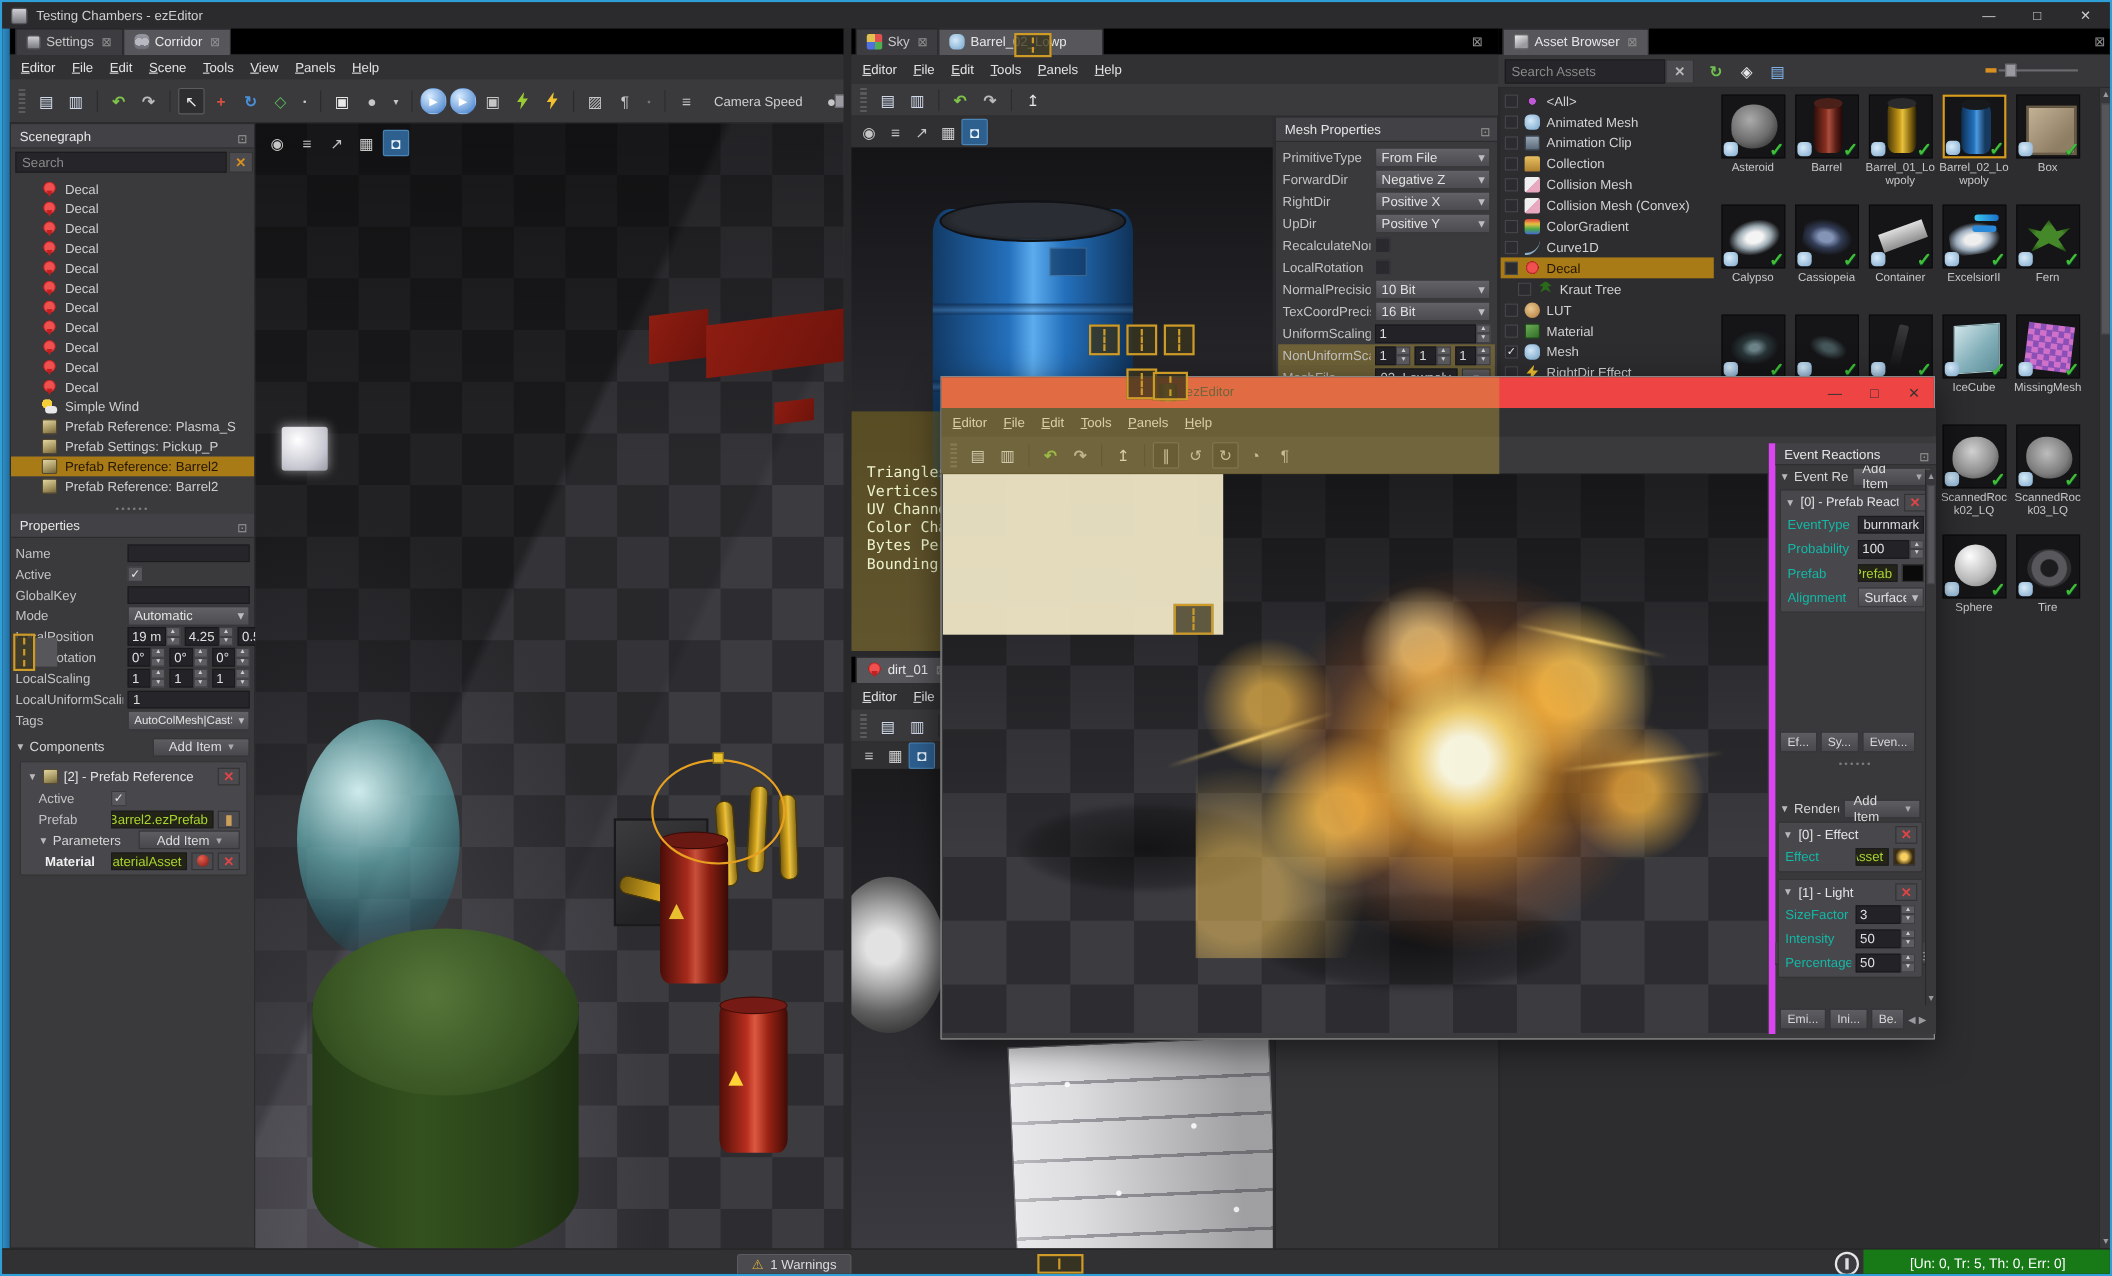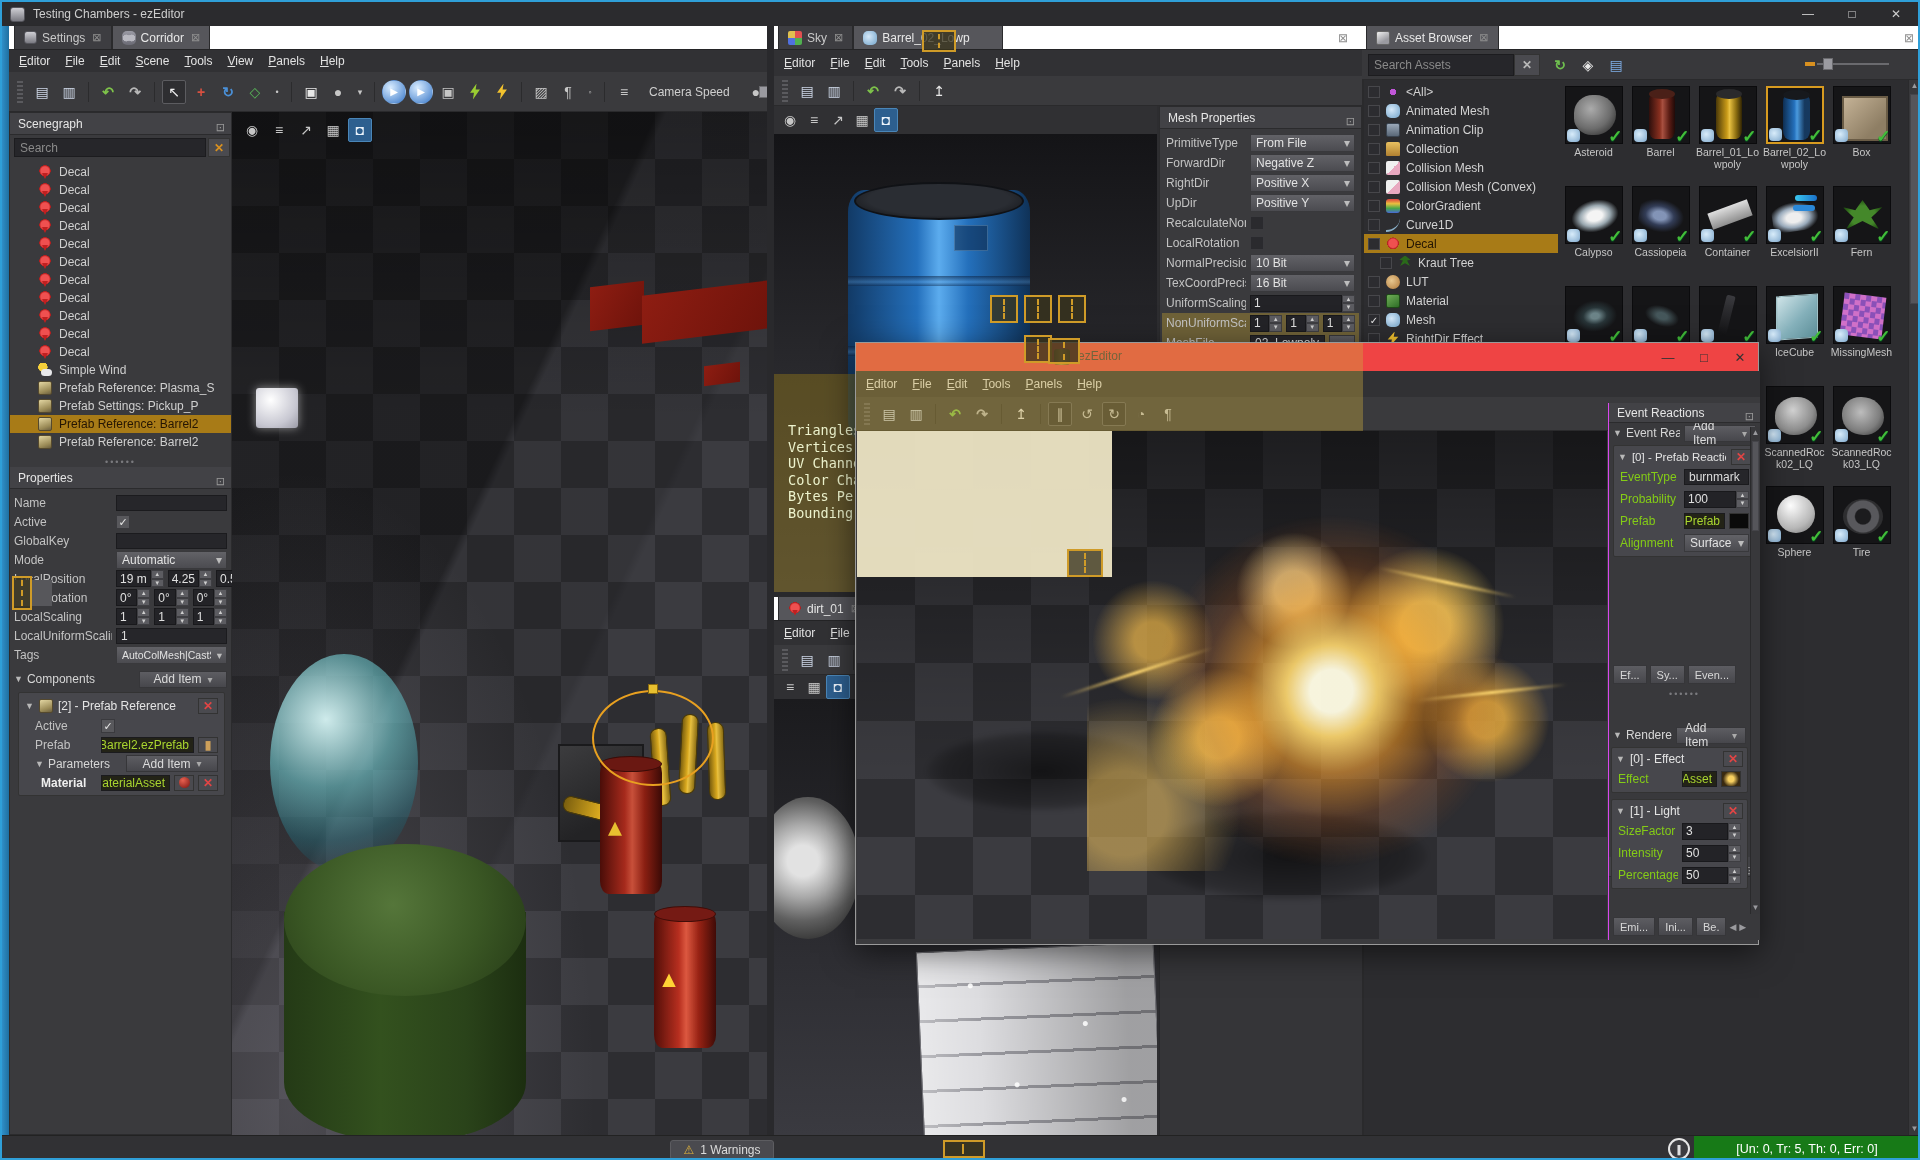--- a/index.html
+++ b/index.html
@@ -10,21 +10,21 @@
   .abs{position:absolute}
   .nosel{user-select:none}
   
   .titlebar{left:0;top:0;width:100%;height:24px;background:#2b2b2e;display:flex;align-items:center;padding-left:8px;gap:8px}
   .applogo{width:15px;height:15px;background:linear-gradient(#cfcfd4,#7a7a82);border:1px solid #55555c;border-radius:3px}
   .ttl{color:#cfcfcf;font-size:12px}
   .wbtns{position:absolute;right:0;top:0;height:24px;display:flex}
   .wbtn{width:44px;height:24px;display:flex;align-items:center;justify-content:center;color:#cfcfcf;font-size:12px}
   .leftstrip{left:0;top:24px;width:7px;height:1109px;background:linear-gradient(90deg,#2f8fc8,#1f6fa0)}
   
-  .tabrow{height:24px;background:#ffffff;border-bottom:1px solid #242426;display:flex;align-items:flex-end}
+  .tabrow{height:24px;background:#000000;border-bottom:1px solid #242426;display:flex;align-items:center}
   .tab{display:inline-flex;align-items:center;gap:5px;padding:0 9px;height:24px;background:#3d3d41;border:1px solid #2a2a2c;border-bottom:none;color:#c9c9c9;font-size:12px;white-space:nowrap}
   .tab.active{background:#56565b;color:#e8e8e8}
   .tabclose{color:#8f8f8f;font-size:11px;margin-left:2px}
   .menubar{display:flex;align-items:center;padding:0 10px;gap:15px;background:#313134;color:#e2e2e2}
   .men u, .mi u{text-decoration:underline}
   .mi{cursor:default}
   .toolbar{display:flex;align-items:center;gap:3px;padding:0 8px;background:#3a3a3d;border-bottom:1px solid #2a2a2c}
   .tsep{width:1px;height:20px;background:#2b2b2d;margin:0 4px;flex:0 0 1px}
   .tgrip{width:6px;height:22px;background:repeating-linear-gradient(180deg,#5a5a5e 0 2px,transparent 2px 4px);margin-right:4px;flex:0 0 6px}
   .tbtn{width:24px;height:24px;border-radius:2px;display:inline-flex;align-items:center;justify-content:center;color:#c6c6c6;font-size:14px;flex:0 0 24px;border:1px solid transparent;background:transparent}
@@ -188,21 +188,21 @@
   .t-spherewhite::before{content:"";position:absolute;left:10px;top:8px;width:38px;height:38px;border-radius:50%;background:radial-gradient(circle at 35% 28%,#fff,#b8b8b8 62%,#6e6e6e)}
   .t-tire::before{content:"";position:absolute;left:9px;top:12px;width:40px;height:35px;border-radius:50%;background:radial-gradient(circle,#1c1c1e 0 28%,#58585c 33% 58%,#2e2e30 63%)}
   .scrollv{background:#38383b;border-left:1px solid #2a2a2c}
   .scrollthumb{background:#55555a;border:1px solid #45454a}
   .sarrow{color:#9a9a9e;font-size:8px;text-align:center;line-height:12px}
   .statusbar{left:0;top:1133px;width:100%;height:27px;background:#313134;border-top:1px solid #222}
   .badge{background:#177a17;color:#fff;display:flex;align-items:center;justify-content:center;font-size:12.5px}
   .pausecirc{border:2px solid #e6e6e6;border-radius:50%;background:#3c3c40;color:#fff;display:flex;align-items:center;justify-content:center;font-size:10px;font-weight:bold}
   .mrow{display:flex;align-items:center;height:20px;padding:0 4px;gap:4px}
   .mlbl{width:80px;flex:0 0 80px;color:#c3c3c3;overflow:hidden;white-space:nowrap}
-  .fwpanel .plbl2{width:60px;flex:0 0 60px;color:#84cc16;overflow:hidden;white-space:nowrap}
+  .fwpanel .plbl2{width:60px;flex:0 0 60px;color:#14b8a6;overflow:hidden;white-space:nowrap}
   .fwpanel .prow{height:22px}
   .minitab{height:19px;background:linear-gradient(#5d5d62,#47474c);border:1px solid #363639;color:#d8d8d8;display:flex;align-items:center;justify-content:center;padding:0 6px;font-size:11px}
 </style>
 </head>
 <body>
 
 <div id="root" class="nosel">
 
   <div class="titlebar abs">
     <span class="applogo"></span>
@@ -1117,21 +1117,21 @@
       <div class="scorch" style="left:290px;top:380px;width:280px;height:90px"></div>
       <div class="scorch" style="left:480px;top:250px;width:200px;height:70px"></div>
       <div class="expl abs" style="left:230px;top:80px;width:470px;height:360px"></div>
       <div class="spark" style="left:200px;top:240px;width:160px;transform:rotate(-18deg)"></div>
       <div class="spark" style="left:520px;top:150px;width:140px;transform:rotate(12deg)"></div>
       <div class="spark" style="left:560px;top:260px;width:150px;transform:rotate(-6deg)"></div>
       <div class="abs fwcream" style="left:0;top:0;width:255px;height:146px"></div>
       <div class="ghost" style="left:210px;top:118px;width:36px;height:28px"></div>
     </div>
 
-    <div class="abs fwpanel" style="left:752px;top:60px;width:152px;height:537px;background:#39393c;border-left:1px solid #d946ef">
+    <div class="abs fwpanel" style="left:752px;top:60px;width:152px;height:537px;background:#39393c;border-left:6px solid #d946ef">
       <div class="phdr" style="height:20px;line-height:20px">
         <span>Event Reactions</span>
         <span class="pfloat">⊡</span>
       </div>
       <div class="prow" style="height:20px">
         <span class="caret">▼</span>
         <span style="flex:1;overflow:hidden;white-space:nowrap">Event Reactions</span>
         <span class="additem" style="width:72px">Add Item</span>
       </div>
       <div class="groupbox" style="margin:2px 4px;padding:2px 2px">

